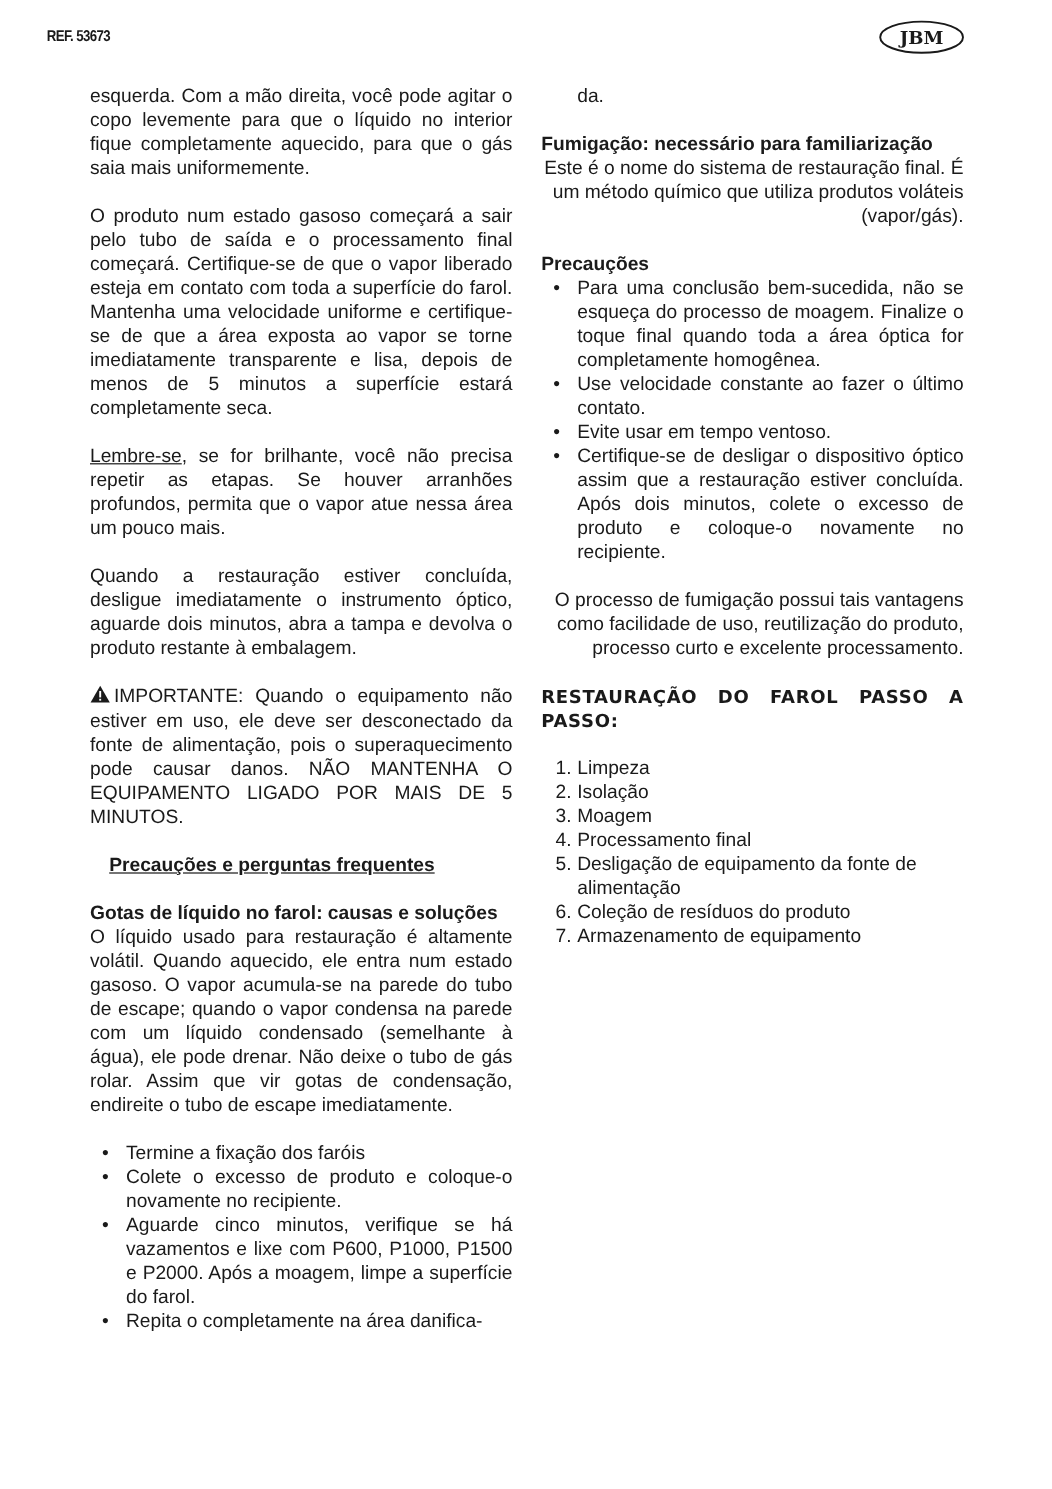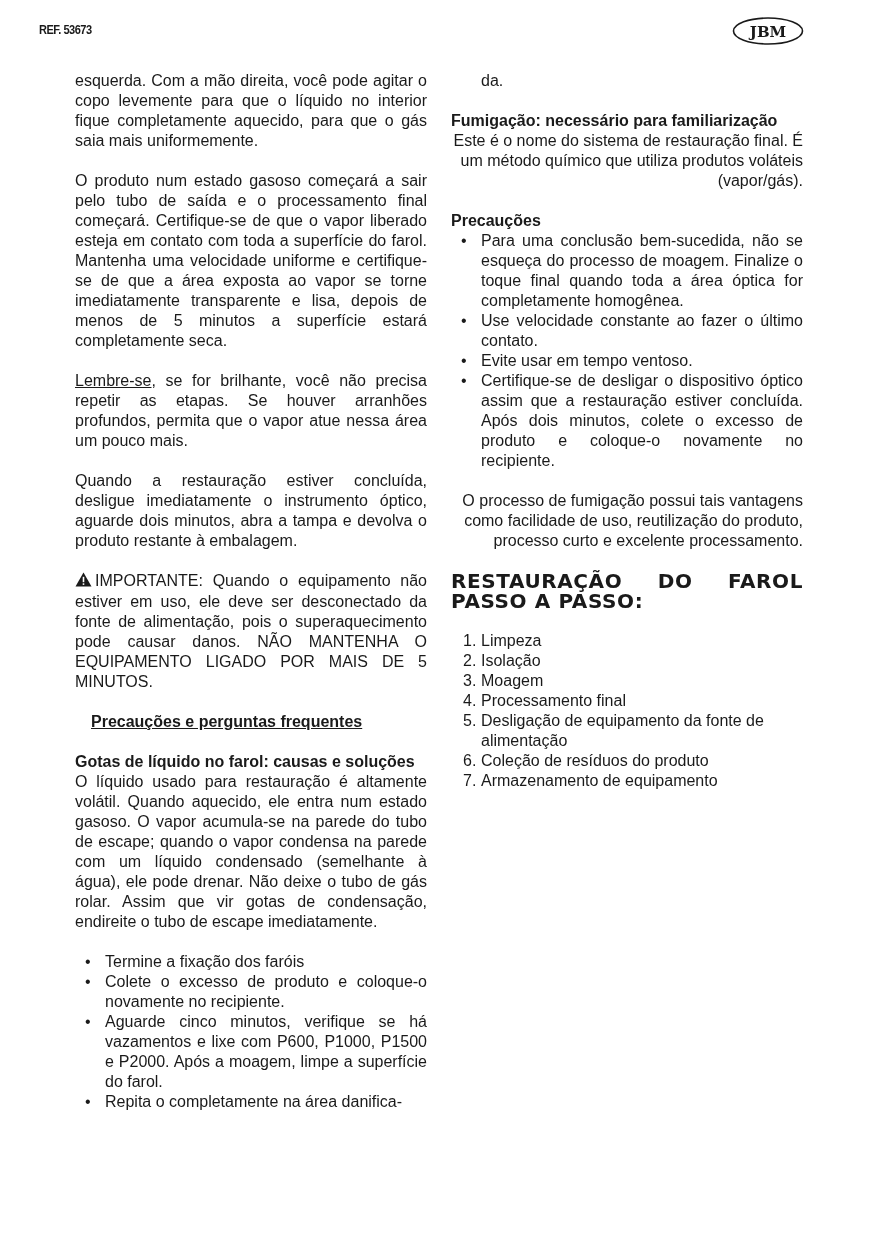--- a/index.html
+++ b/index.html
@@ -27,21 +27,21 @@
     .p.left { text-align: right; }
     .u { text-decoration: underline; }
     .b { font-weight: normal; }
     .h-bold { font-weight: bold; margin: 0; }
     .h-underline { font-weight: bold; text-decoration: underline; margin: 0 0 20px 16px; }
     ul.bullets { list-style: none; margin: 0 0 20px 0; padding: 0; }
     ul.bullets li { position: relative; padding-left: 30px; text-align: justify; }
     ul.bullets li .dot { position: absolute; left: 10px; top: 0; }
     .cont { padding-left: 30px; margin: 0 0 20px 0; }
     .big-heading {
-      font-family: "DejaVu Sans", sans-serif; font-weight: bold; font-size: 20px;
+      font-family: "DejaVu Sans", sans-serif; font-weight: bold; font-size: 15px;
       line-height: 20px; letter-spacing: 0.6px; text-align: justify; margin: 0 0 20px 0;
     }
     ol.steps { list-style: none; margin: 0; padding: 0 0 0 12px; }
     ol.steps li { position: relative; padding-left: 18px; }
     ol.steps li .num { position: absolute; left: 0; top: 0; }
     .warn-icon { display: inline-block; vertical-align: -1px; margin-right: 3px; }
     .page-num {
       position: absolute; left: 0; width: 877px; top: 1239px; text-align: center;
       font-size: 22px; color: #1d4ed8;
     }

